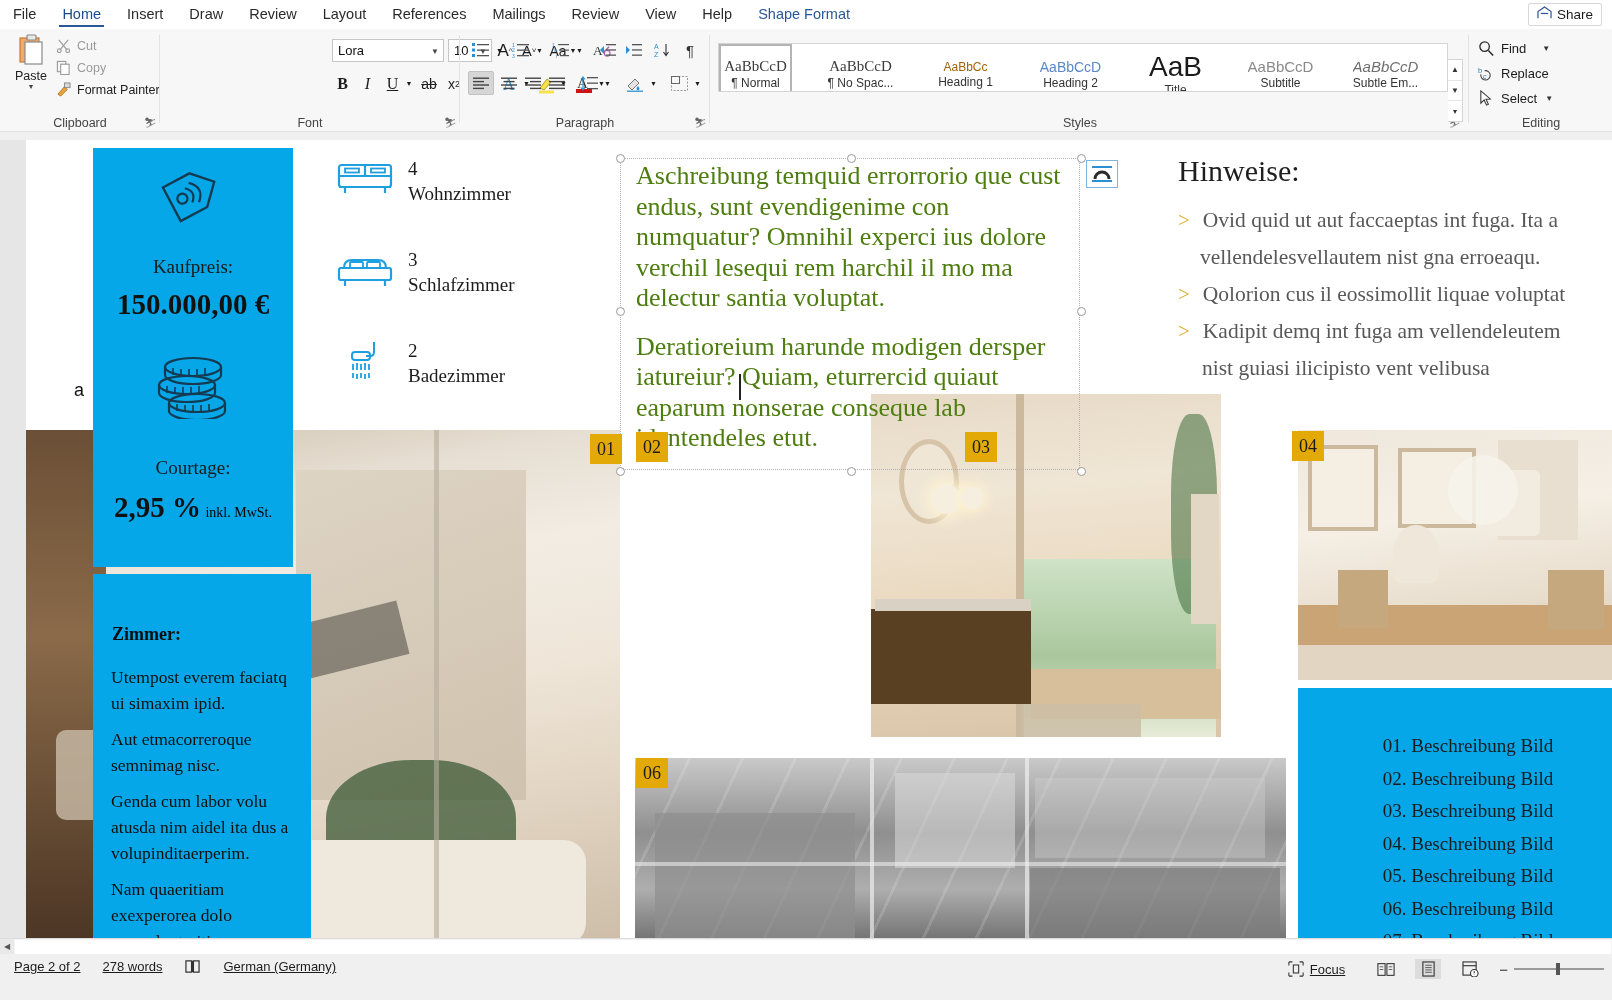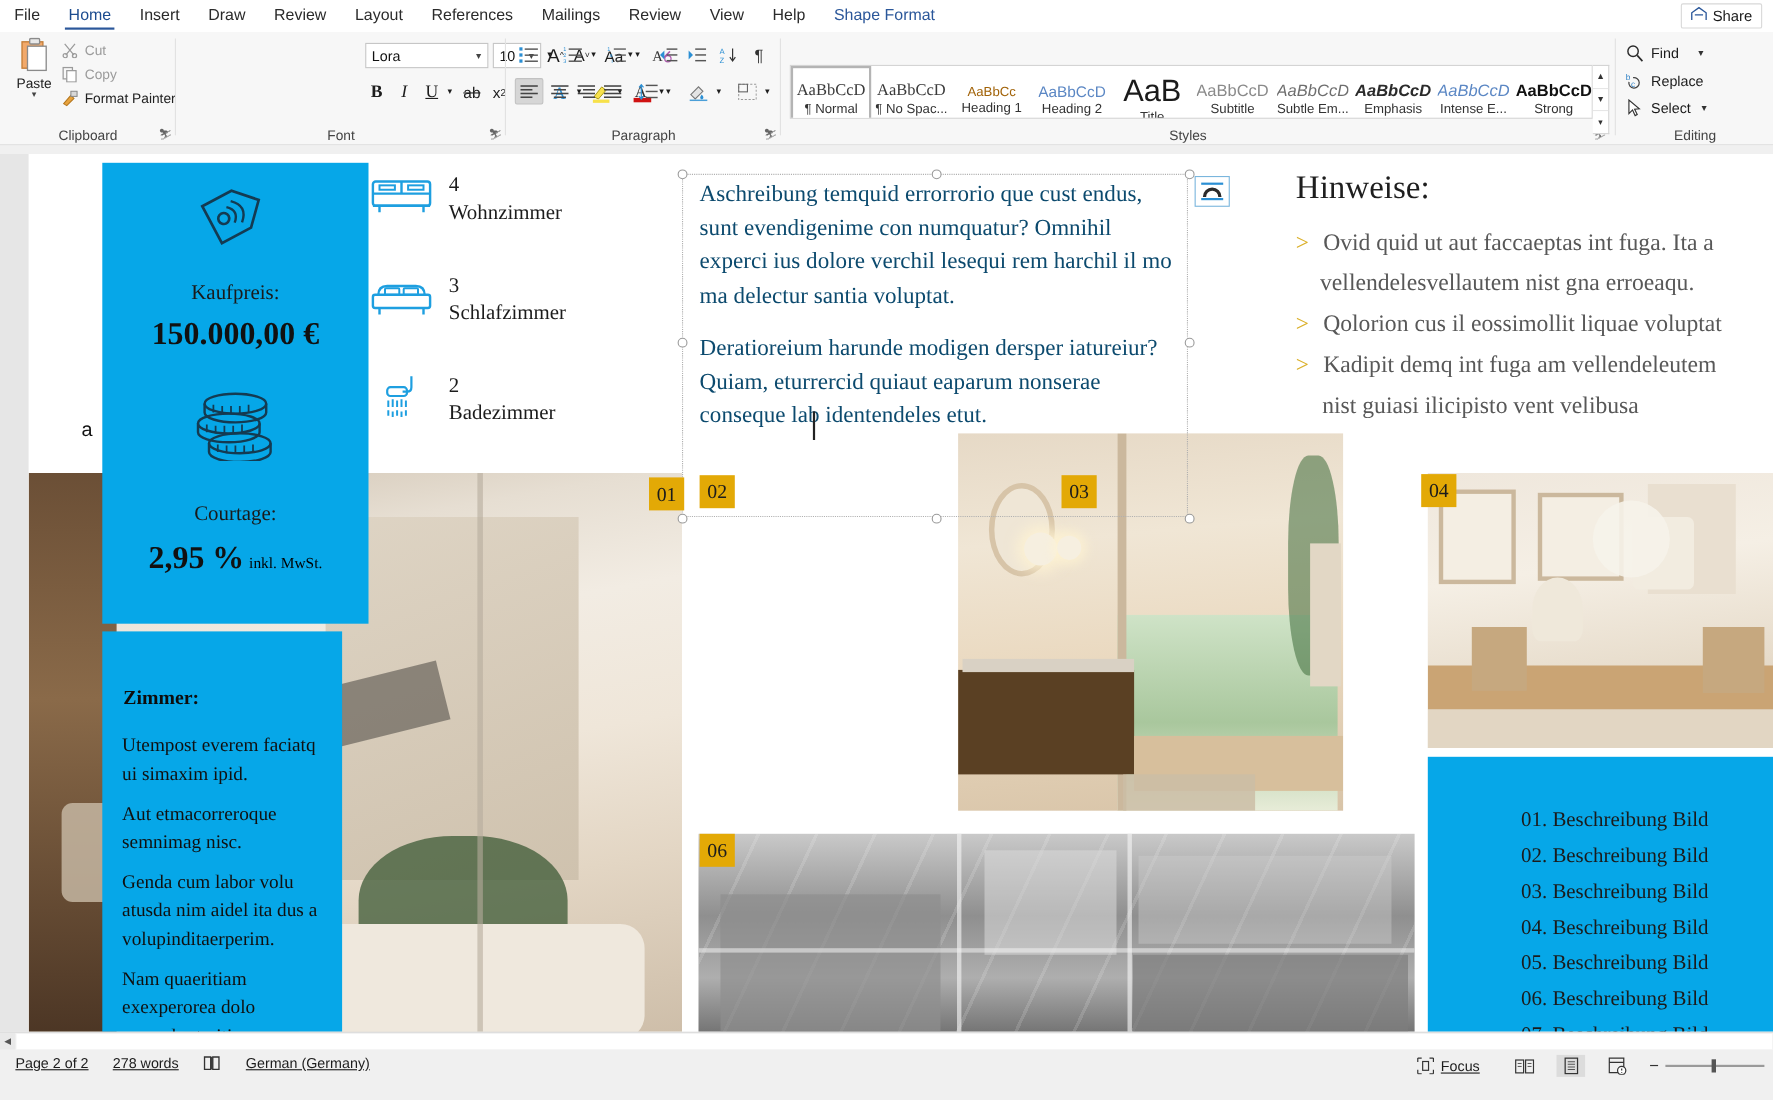--- a/index.html
+++ b/index.html
@@ -71,22 +71,22 @@
   }
   .cbo-arrow { position: absolute; right: 4px; font-size: 8px; color: #444; top: 7px; }
   .tbtn {
     position: absolute; display: flex; align-items: center; justify-content: center;
     color: #1d1d1d; cursor: default; user-select: none;
   }
   .tbtn.sel { background: #d6d6d6; border: 1px solid #c2c2c2; border-radius: 2px; }
 
   
   .styles-box {
-    position: absolute; left: 718px; top: 30px; width: 730px; height: 49px;
-    border: 1px solid #d4d4d4; background: #fff; display: flex; overflow: hidden;
+    position: absolute; left: 718px; top: 14px; width: 730px; height: 49px;
+    border: 1px solid #d4d4d4; background: #fff; display: flex; overflow: hidden; gap: 32px;
   }
   .style-item {
     width: 73px; height: 61px; display: flex; flex-direction: column;
     align-items: center; justify-content: center; gap: 2px; flex: none;
   }
   .style-item.active { outline: 2px solid #b4b4b4; outline-offset: -2px; background: #fff; }
   .style-prev { font-size: 15px; color: #3b3b3b; line-height: 1; white-space: nowrap; overflow: hidden; }
   .style-name { font-size: 12px; color: #333; white-space: nowrap; overflow: hidden; max-width: 72px; text-align: center; }
   .styles-scroll {
     position: absolute; left: 1448px; top: 30px; width: 15px; height: 63px;
@@ -112,21 +112,21 @@
   }
   .leftgutter {
     position: absolute; left: 0; top: 0; width: 26px; height: 806px; background: #e6e6e6;
   }
   .topstrip { position: absolute; left:0; top:0; width:1612px; height:8px; background:#f0f0f0; }
 
   .stray-a { position: absolute; left: 48px; top: 240px; font-size: 18px; color: #111; font-family: "Liberation Sans", sans-serif; }
 
   
   .blue-panel { position: absolute; background: #06a7e8; }
-  .pricebox { left: 67px; top: 8px; width: 242px; height: 419px; }
+  .pricebox { left: 67px; top: 8px; width: 200px; height: 419px; }
   .zimmerbox { left: 67px; top: 434px; width: 218px; height: 380px; }
   .bildbox { left: 1272px; top: 548px; width: 340px; height: 266px; }
 
   .price-label { position: absolute; width: 100%; text-align: center; font-family: "Liberation Serif", serif; font-size: 19px; color: #1a1a1a; }
   .price-value { position: absolute; width: 100%; text-align: center; font-family: "Liberation Serif", serif; font-size: 29px; font-weight: bold; color: #111; }
   .price-sub { font-family: "Liberation Serif", serif; font-size: 14px; font-weight: normal; }
 
   .zimmer-title { position: absolute; left: 19px; top: 50px; font-family: "Liberation Serif", serif; font-weight: bold; font-size: 18px; color: #0d0d0d; }
   .zimmer-p { position: absolute; left: 18px; width: 186px; font-family: "Liberation Serif", serif; font-size: 17.5px; line-height: 26px; color: #101010; }
 
@@ -135,21 +135,21 @@
 
   
   .fact { position: absolute; display: flex; align-items: flex-start; gap: 14px; }
   .fact-txt { font-family: "Liberation Serif", serif; font-size: 19px; color: #1c1c1c; line-height: 25px; }
 
   
   .descbox {
     position: absolute; left: 594px; top: 18px; width: 460px; height: 312px;
     border: 1px dotted #b0b0b0;
   }
-  .desc-p { font-family: "Liberation Serif", serif; font-size: 21px; line-height: 30.5px; color: #0c4a6e; }
+  .desc-p { font-family: "Liberation Serif", serif; font-size: 26px; line-height: 30.5px; color: #4d7c0f; }
   .handle {
     position: absolute; width: 9px; height: 9px; border: 1.3px solid #9a9a9a;
     background: #ffffff; border-radius: 50%;
   }
   .caret { position: absolute; width: 1.5px; background: #222; }
 
   
   .hinweise-icon {
     position: absolute; left: 1060px; top: 20px; width: 32px; height: 28px;
     border: 1px solid #7ab6dd; background: #fff;

